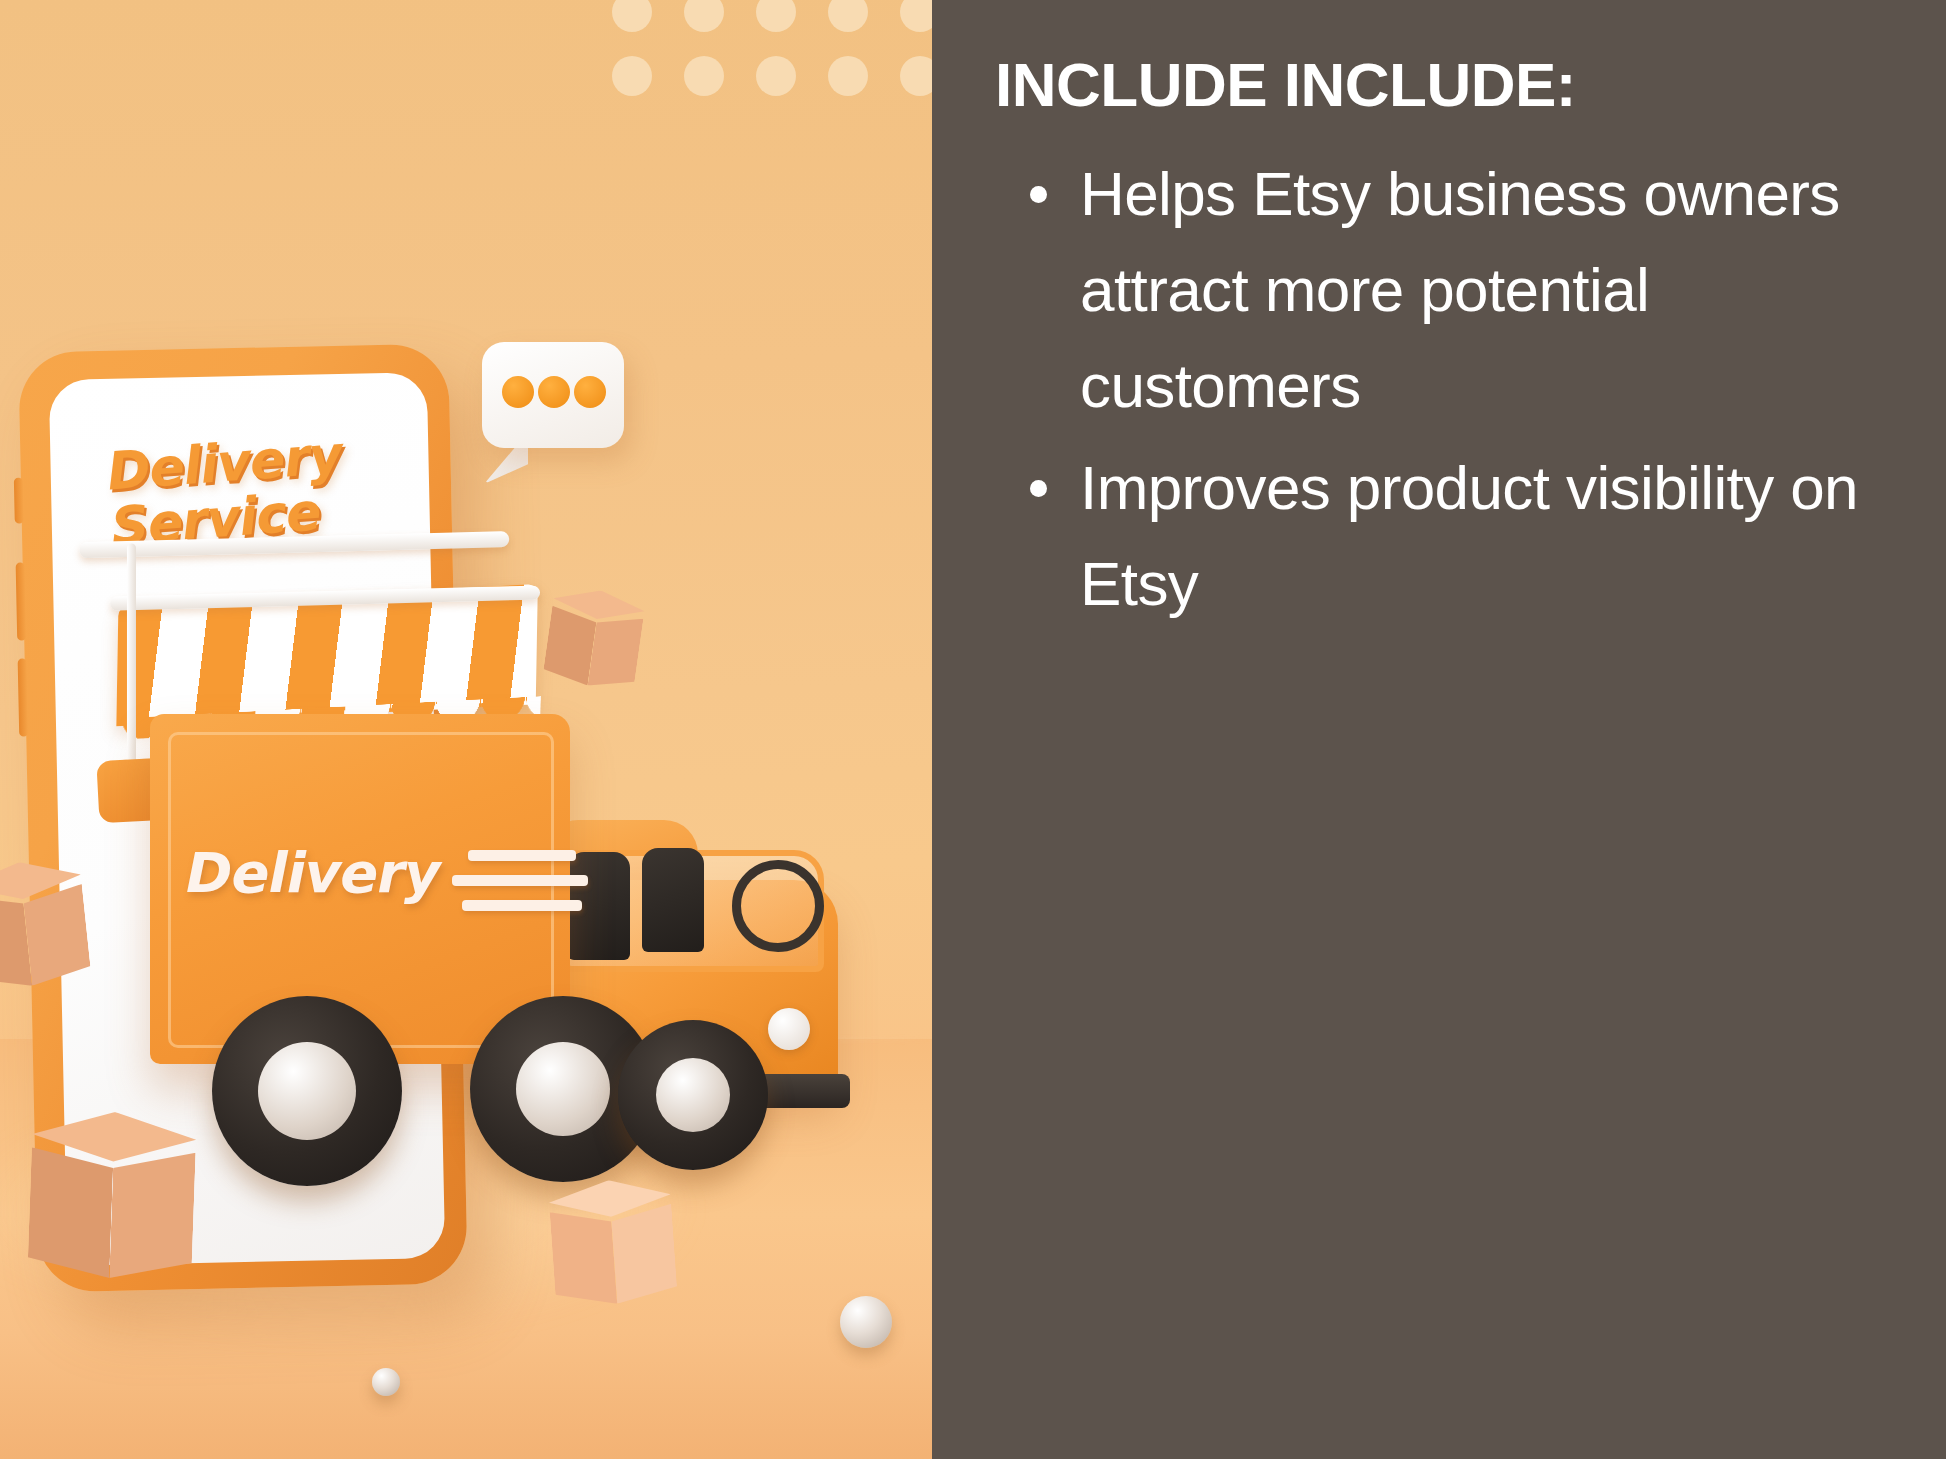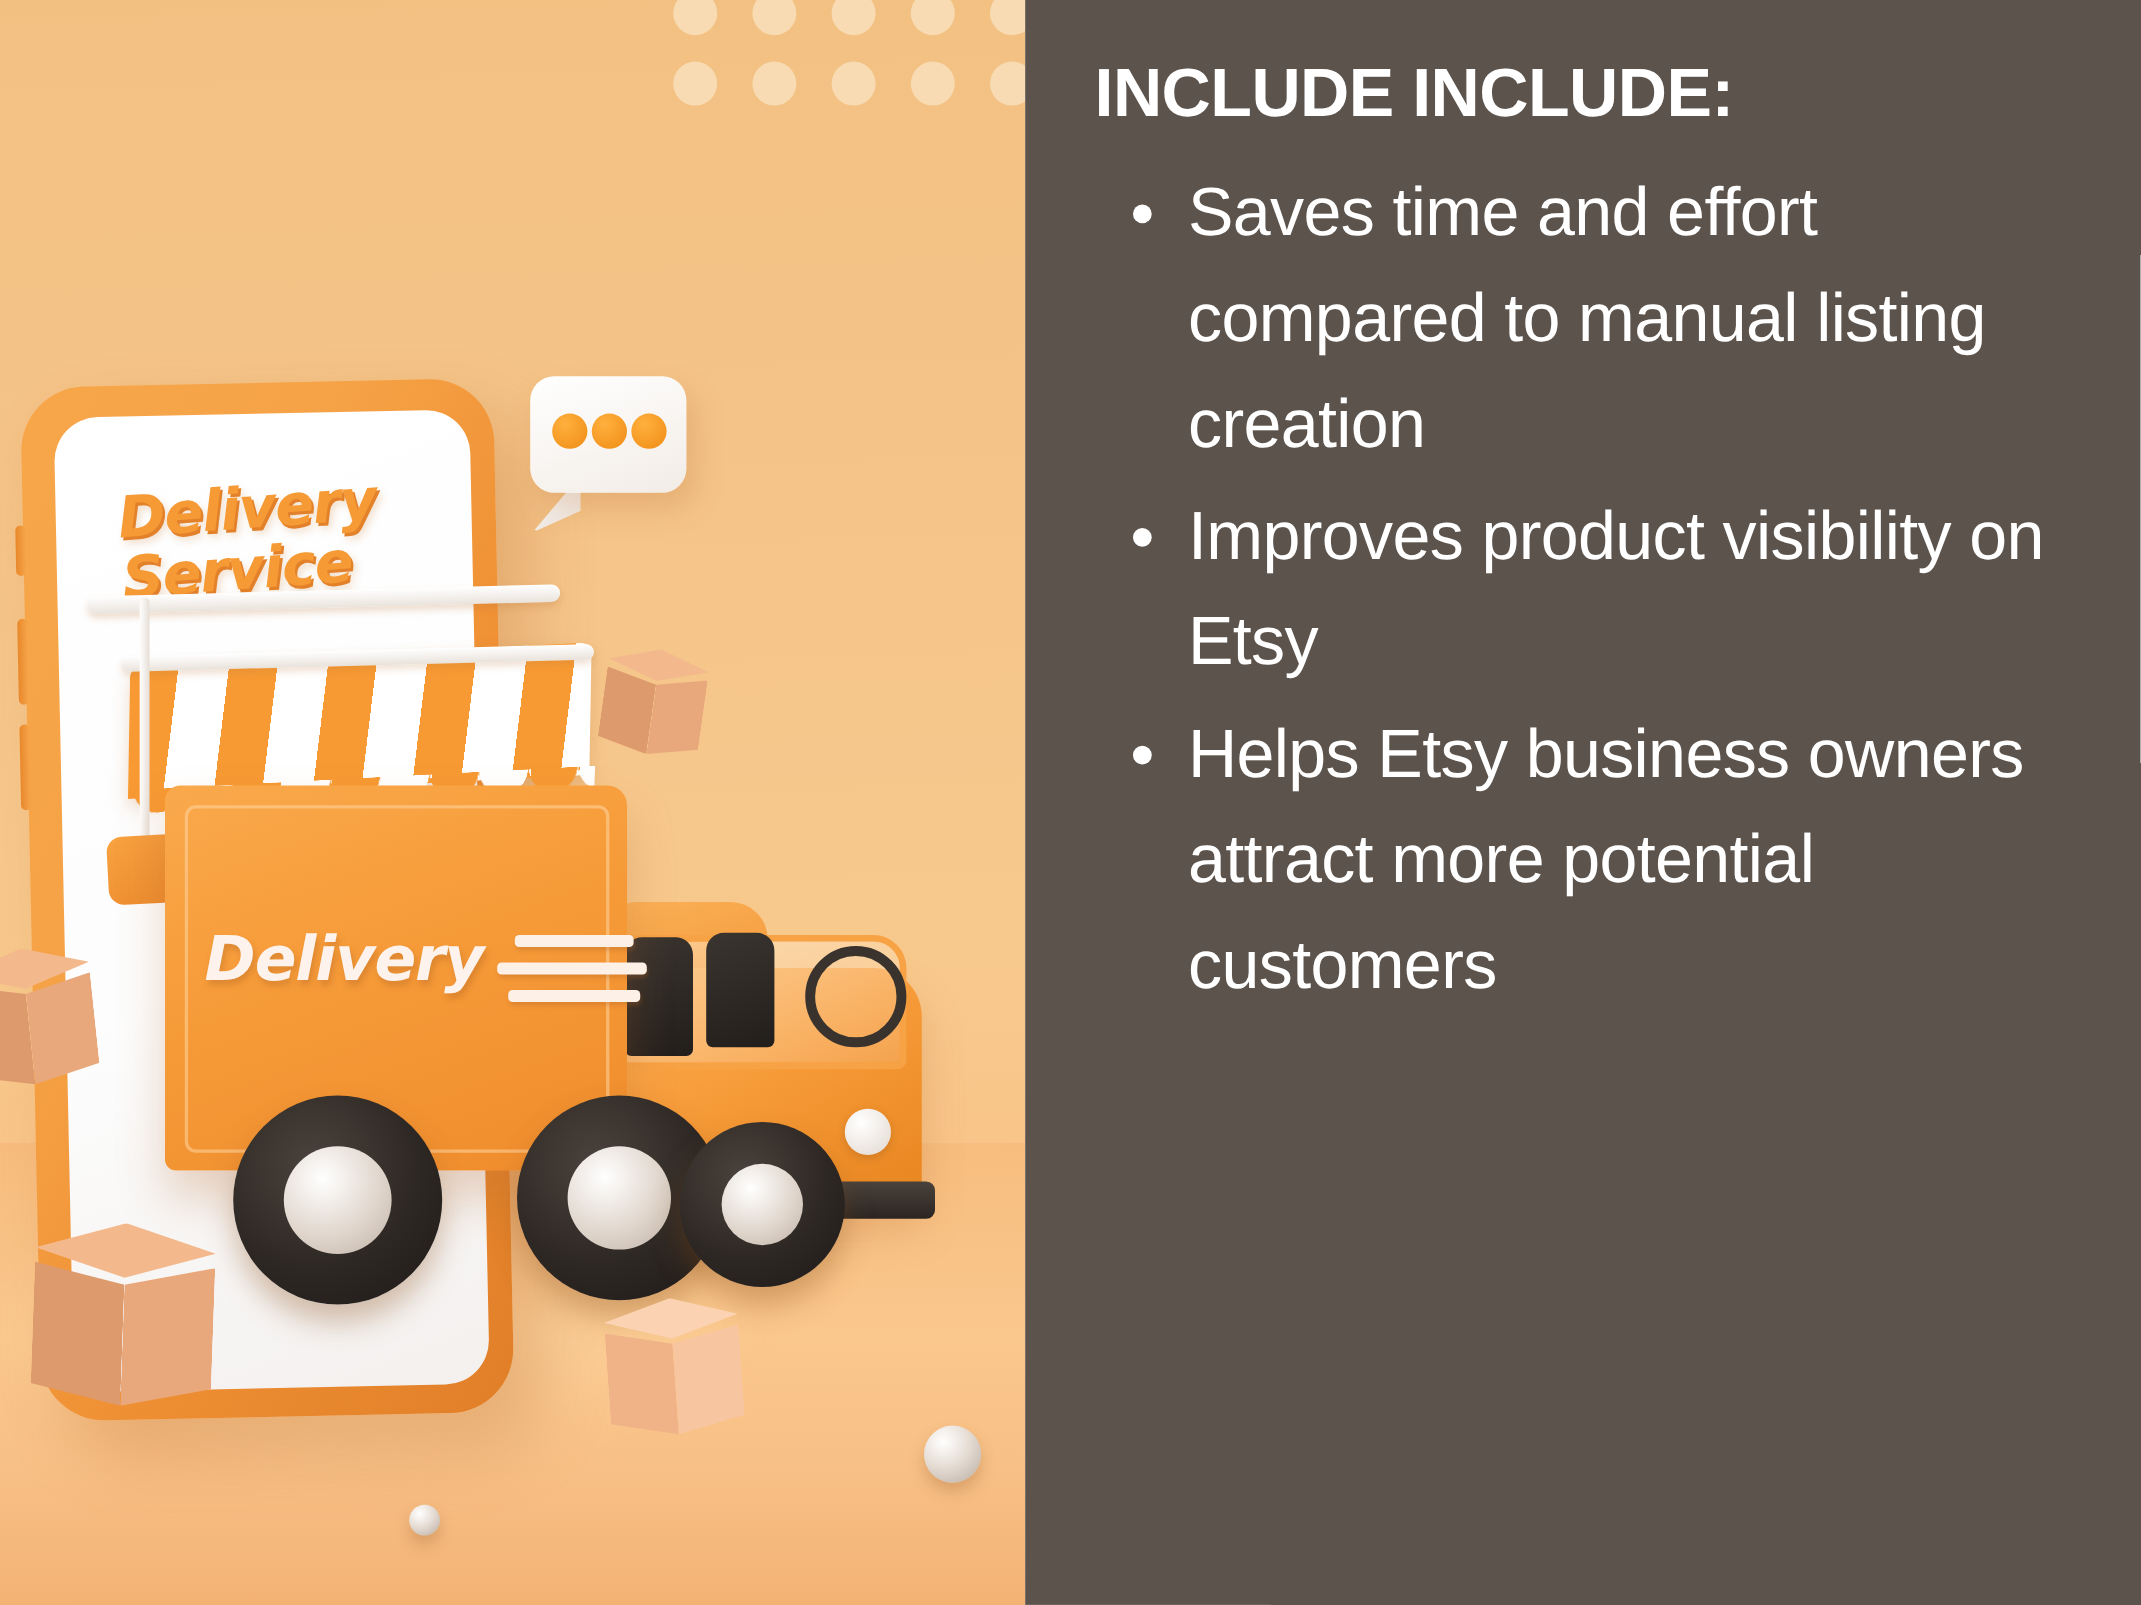--- a/index.html
+++ b/index.html
@@ -339,26 +339,22 @@
 
     <span class="ball b1"></span>
     <span class="ball b2"></span>
   </div>
 
   <div class="panel">
     <div class="panel-head">INCLUDE INCLUDE:</div>
     <ul class="bullets">
       <li>
         <span class="bdot"></span>
-        <span>Saves time and effort compared to manual listing creation</span>
+        <span>Helps Etsy business owners attract more potential customers</span>
       </li>
       <li>
         <span class="bdot"></span>
         <span>Improves product visibility on Etsy</span>
       </li>
-      <li>
-        <span class="bdot"></span>
-        <span>Helps Etsy business owners attract more potential customers</span>
-      </li>
     </ul>
   </div>
 
 </div>
 
 </body></html>

